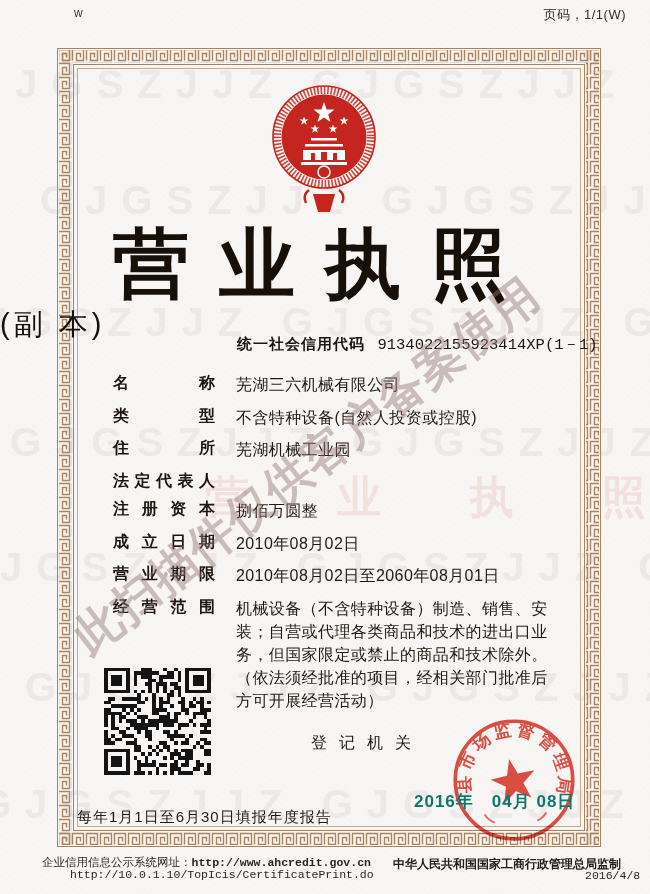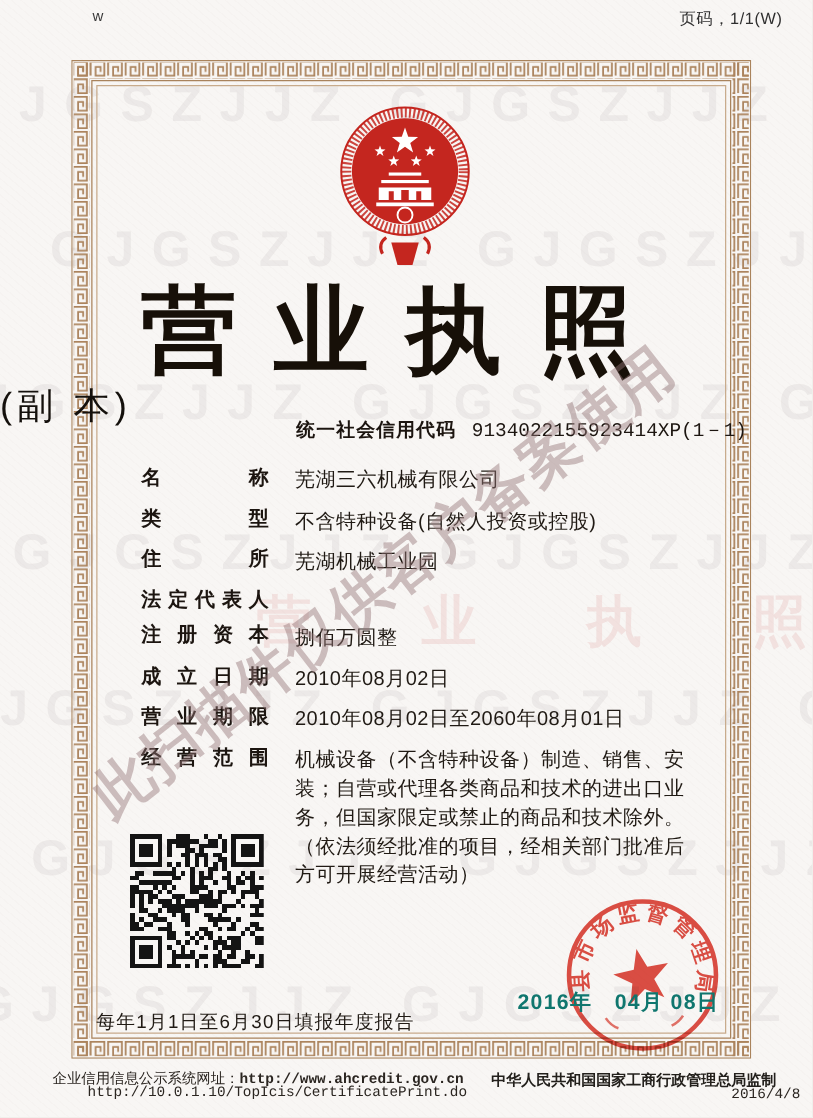--- a/index.html
+++ b/index.html
@@ -528,20 +528,21 @@
       <rect x="1" y="1" width="5" height="5" fill="#f8f6f4"></rect>
       <rect x="2" y="2" width="3" height="3" fill="#141414"></rect>
       <rect x="22" y="0" width="7" height="7" fill="#141414"></rect>
       <rect x="23" y="1" width="5" height="5" fill="#f8f6f4"></rect>
       <rect x="24" y="2" width="3" height="3" fill="#141414"></rect>
       <rect x="0" y="22" width="7" height="7" fill="#141414"></rect>
       <rect x="1" y="23" width="5" height="5" fill="#f8f6f4"></rect>
       <rect x="2" y="24" width="3" height="3" fill="#141414"></rect>
     </svg>
 
+  <div class="reg-authority">登记机关</div>
 
   <svg class="seal" width="152" height="152" viewBox="0 0 150 150">
     <defs>
       <path id="sealArc" d="M39,103 A44,44 0 1 1 111,103" fill="none"></path>
       <polygon id="sst" points="0,-11 2.6,-3.6 10.5,-3.4 4.2,1.4 6.5,8.9 0,4.4 -6.5,8.9 -4.2,1.4 -10.5,-3.4 -2.6,-3.6"></polygon>
     </defs>
     <circle cx="75" cy="78" r="58" fill="none" stroke="#dc382c" stroke-width="3.6"></circle>
     <use href="#sst" transform="translate(75,80) scale(2.1) rotate(-12)" fill="#dc382c"></use>
     <text font-size="17" font-weight="700" fill="#dc382c" letter-spacing="4" font-family="Liberation Sans, DejaVu Sans, sans-serif">
       <textPath href="#sealArc" startOffset="14">县市场监督管理局</textPath>

